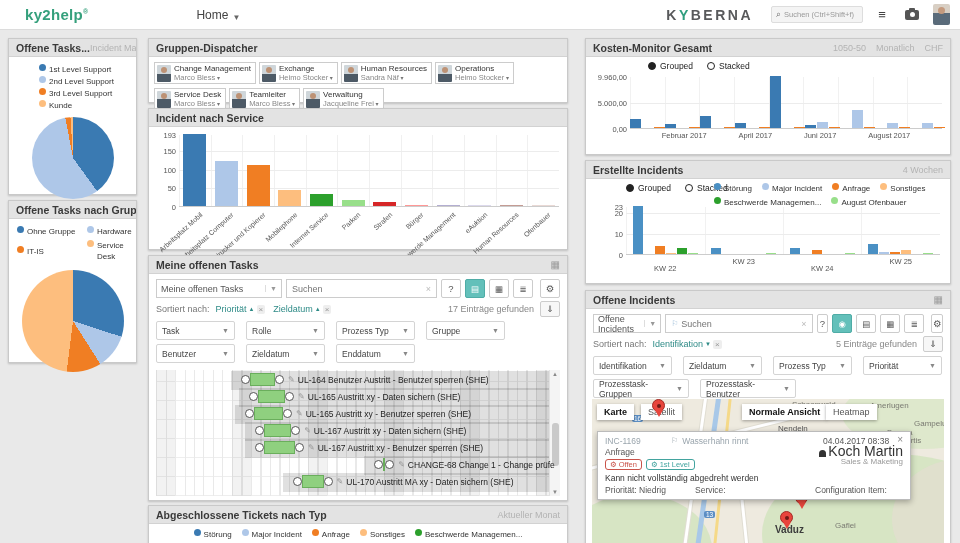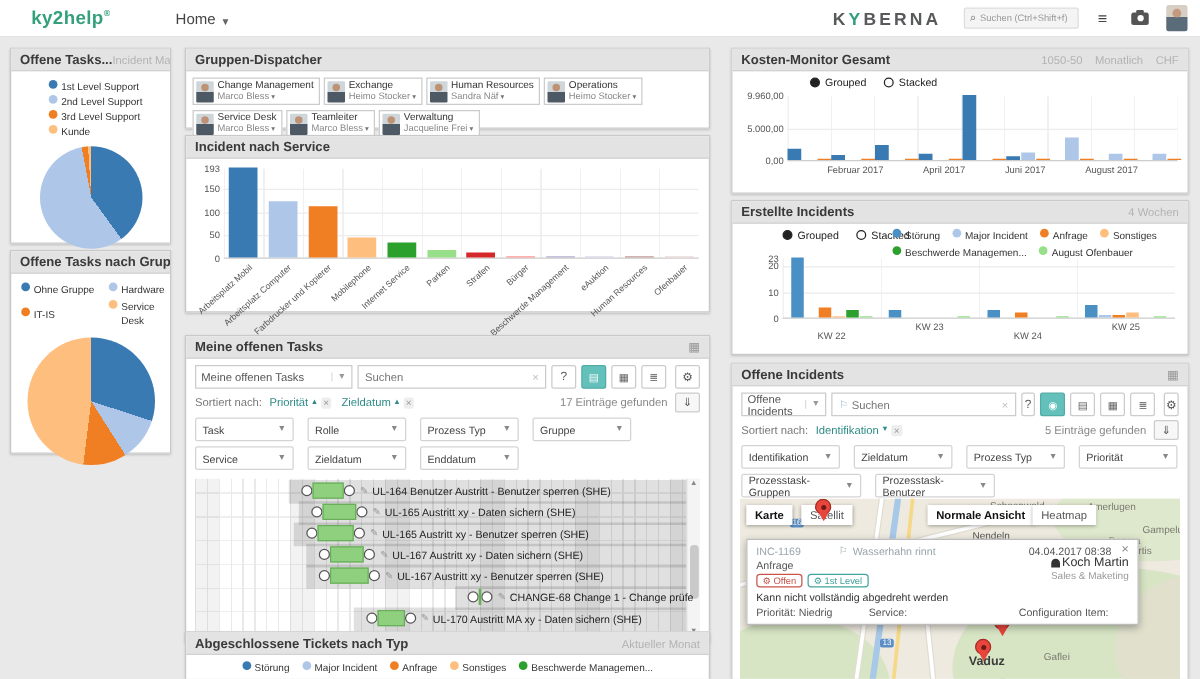--- a/index.html
+++ b/index.html
@@ -3,21 +3,21 @@
 <meta charset="utf-8">
 <style>
 *{margin:0;padding:0;box-sizing:border-box;font-family:"Liberation Sans",sans-serif}
 html,body{width:960px;height:543px}
 body{position:relative;background:#e9e9e9;overflow:hidden;font-size:11px;color:#333}
 
 
 .topbar{position:absolute;left:0;top:0;width:960px;height:30px;background:#fff;border-bottom:1px solid #dcdcdc;display:flex;align-items:center;z-index:20}
 .logo{margin-left:25px;font-size:15px;font-weight:bold;color:#35a07c;letter-spacing:.3px}
 .logo sup{font-size:7px}
-.home{margin-left:52px;font-size:12px;color:#444;display:flex;align-items:flex-end;gap:4px;cursor:pointer}
+.home{margin-left:108px;font-size:12px;color:#444;display:flex;align-items:flex-end;gap:4px;cursor:pointer}
 .home .car{font-size:8px;color:#666}
 .brand{margin-left:auto;font-size:14px;font-weight:bold;color:#58595b;letter-spacing:2.5px}
 .brand b{color:#2f9e7e}
 .tsearch{margin-left:18px;width:92px;height:17px;background:#f4f4f4;border:1px solid #ddd;border-radius:2px;display:flex;align-items:center;padding:0 4px;color:#999}
 .tsearch .mg{font-size:9px;margin-right:3px;color:#666}
 .tsearch span.ph{font-size:7.5px;white-space:nowrap;overflow:hidden}
 .ticon{width:22px;height:18px;display:flex;align-items:center;justify-content:center;color:#444;font-size:13px;margin-left:8px;cursor:pointer}
 .cam{width:14px;height:10px;background:#555;border-radius:2px;position:relative}
 .cam::before{content:"";position:absolute;left:4px;top:-2px;width:6px;height:3px;background:#555;border-radius:1px}
 .cam::after{content:"";position:absolute;left:4.5px;top:2.5px;width:5px;height:5px;border-radius:50%;background:#fff}
@@ -112,21 +112,21 @@
 .pin::before{content:"";position:absolute;left:4px;top:4px;width:4px;height:4px;border-radius:50%;background:#6d1b16;z-index:1}
 .popup{position:absolute;left:5px;top:32px;width:314px;background:#fff;border:1px solid #bbb;box-shadow:0 2px 6px rgba(0,0,0,.3);z-index:6;padding:4px 7px;font-size:8.5px;color:#444}
 .pr{display:flex;align-items:flex-start}
 .pid{color:#9aa5ad;width:66px}
 .ptag{color:#9aa5ad;font-size:8px;margin-right:4px}
 .psub{color:#9aa5ad;flex:1}
 .pdt{color:#555;margin-right:8px}
 .pclose{color:#888;cursor:pointer;font-size:10px;line-height:8px}
 .ptyp{color:#555;margin-top:1px}
 .pright{margin-left:auto;text-align:right;line-height:10px}
-.pperson{color:#333;font-size:10px}
+.pperson{color:#333;font-size:14px}
 .pperson .pico{display:inline-block;width:7px;height:7px;border-radius:50% 50% 0 0;background:#333;vertical-align:-1px;margin-right:2px}
 .porg{color:#999;font-size:8px}
 .badges{display:flex;gap:4px;margin-top:2px}
 .badge{display:flex;align-items:center;gap:2px;border:1px solid;border-radius:3px;font-size:7.5px;padding:0 4px;height:11px}
 .pdesc{margin-top:3px;color:#333}
 .pfields{display:flex;margin-top:2px;color:#555}
 .pfields span:nth-child(1){width:90px}
 .pfields span:nth-child(2){width:120px}
 
 
@@ -296,21 +296,21 @@
         <div class="bbar" style="position: absolute; bottom: 0px; width: 6%; left: 76.1667%; height: 1px; background: rgb(220, 217, 236);"></div>
         <div class="rxlab" style="left: 80.1667%; top: 76px;">eAuktion</div>
         <div class="bbar" style="position: absolute; bottom: 0px; width: 6%; left: 84.5%; height: 1px; background: rgb(196, 156, 148);"></div>
         <div class="rxlab" style="left: 88.5%; top: 76px;">Human Resources</div>
         <div class="bbar" style="position: absolute; bottom: 0px; width: 6%; left: 92.8333%; height: 1px; background: rgb(233, 217, 213);"></div>
         <div class="rxlab" style="left: 96.8333%; top: 76px;">Ofenbauer</div>
       </div>
   </div>
 </div>
 
-<div class="panel" style="left:148px;top:268px;width:420px;height:246px">
+<div class="panel" style="left:148px;top:255px;width:420px;height:246px">
   <div class="phead">
       <span>Meine offenen Tasks</span>
       <span class="gico">▦</span>
     </div>
   <div class="tb">
     <div class="vsel">
         <span>Meine offenen Tasks</span>
         <span class="car">▼</span>
       </div>
     <div class="sbox">
@@ -355,21 +355,21 @@
         <div style="display: inline;">Prozess Typ</div>
         <div class="car" style="display: inline;">▼</div>
       </div>
       <div class="filter">
         <div style="display: inline;">Gruppe</div>
         <div class="car" style="display: inline;">▼</div>
       </div>
     </div>
   <div class="frow" id="mt-f2">
       <div class="filter">
-        <div style="display: inline;">Service</div>
+        <div style="display: inline;">Benutzer</div>
         <div class="car" style="display: inline;">▼</div>
       </div>
       <div class="filter">
         <div style="display: inline;">Zieldatum</div>
         <div class="car" style="display: inline;">▼</div>
       </div>
       <div class="filter">
         <div style="display: inline;">Enddatum</div>
         <div class="car" style="display: inline;">▼</div>
       </div>

